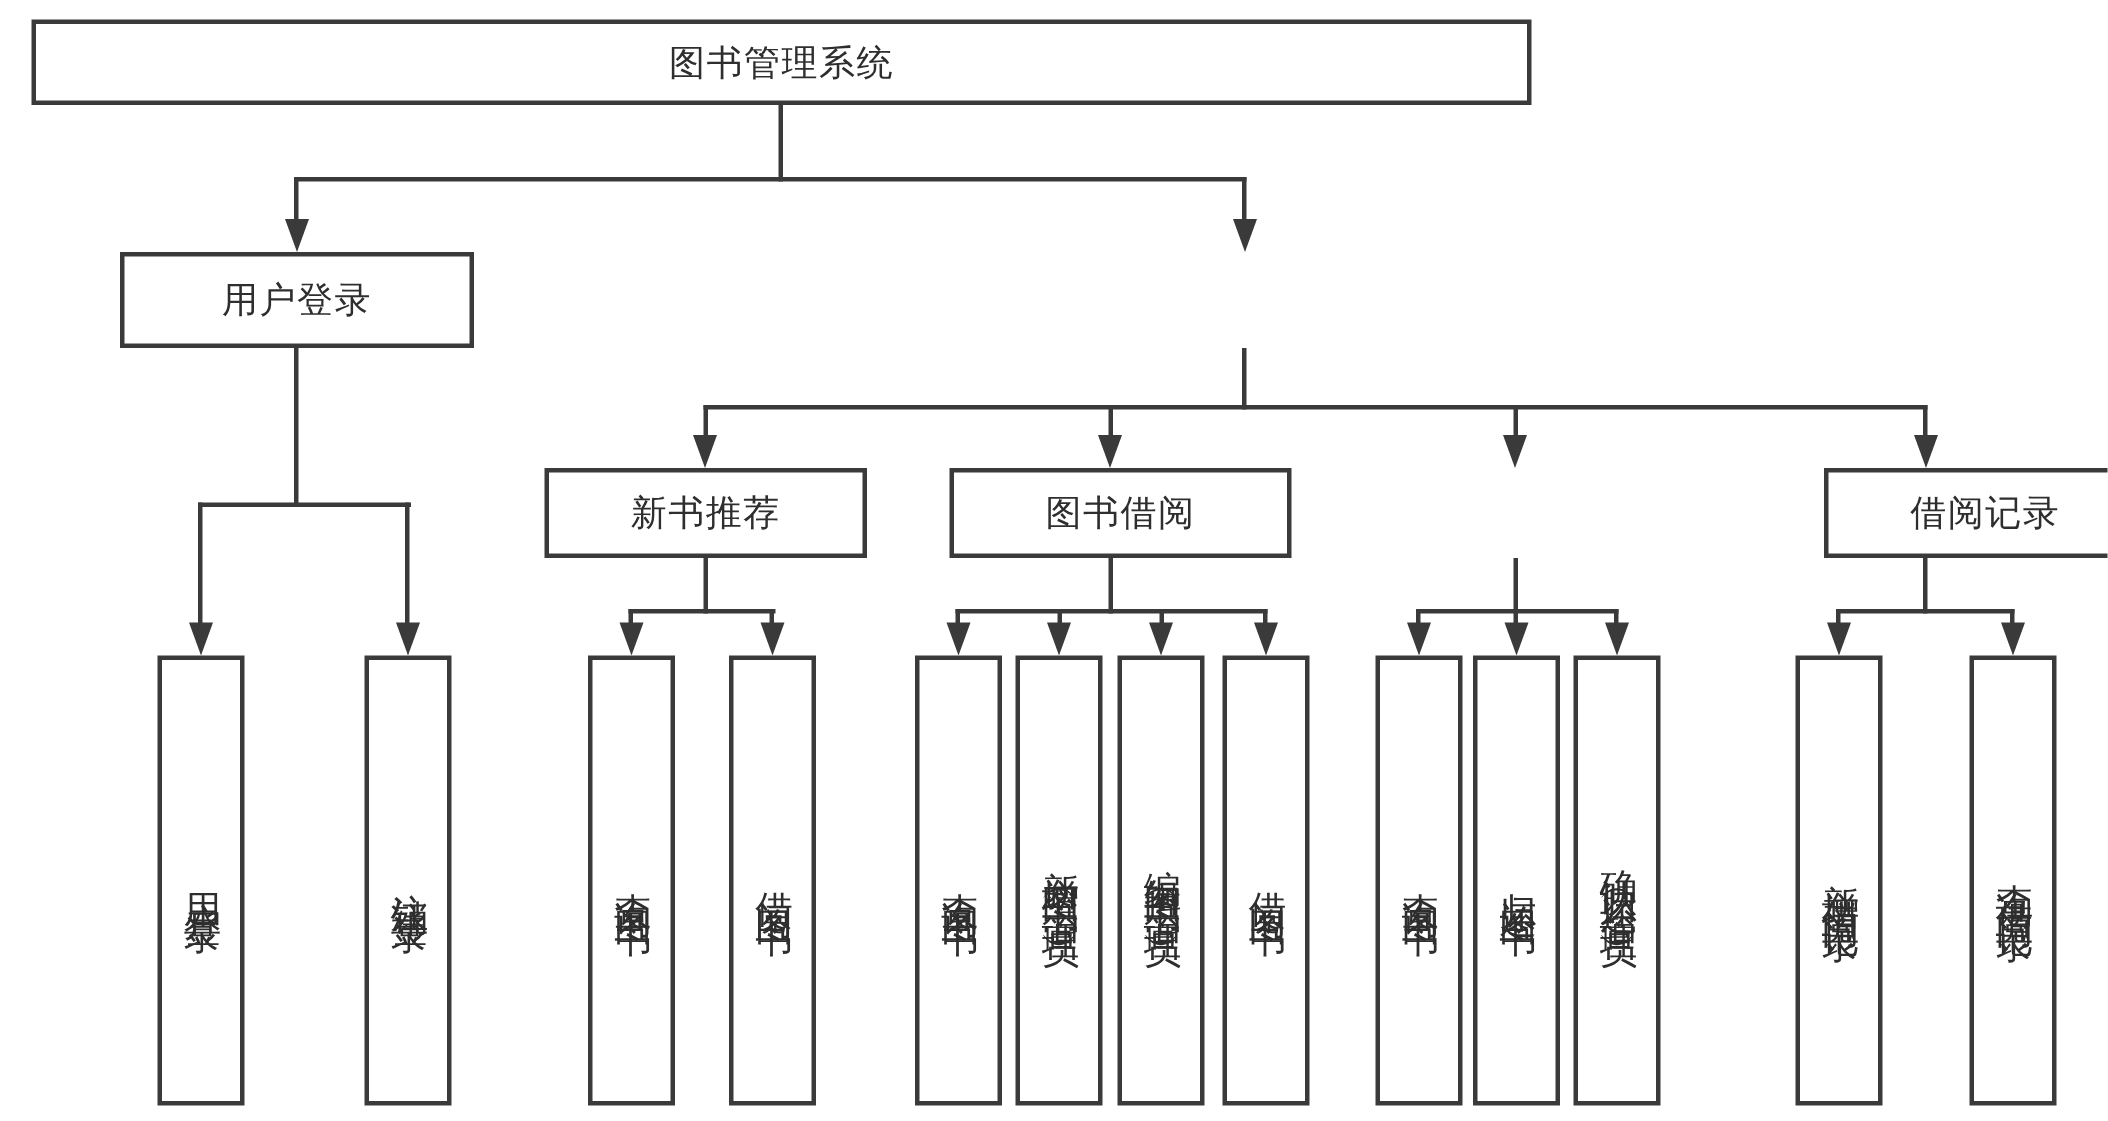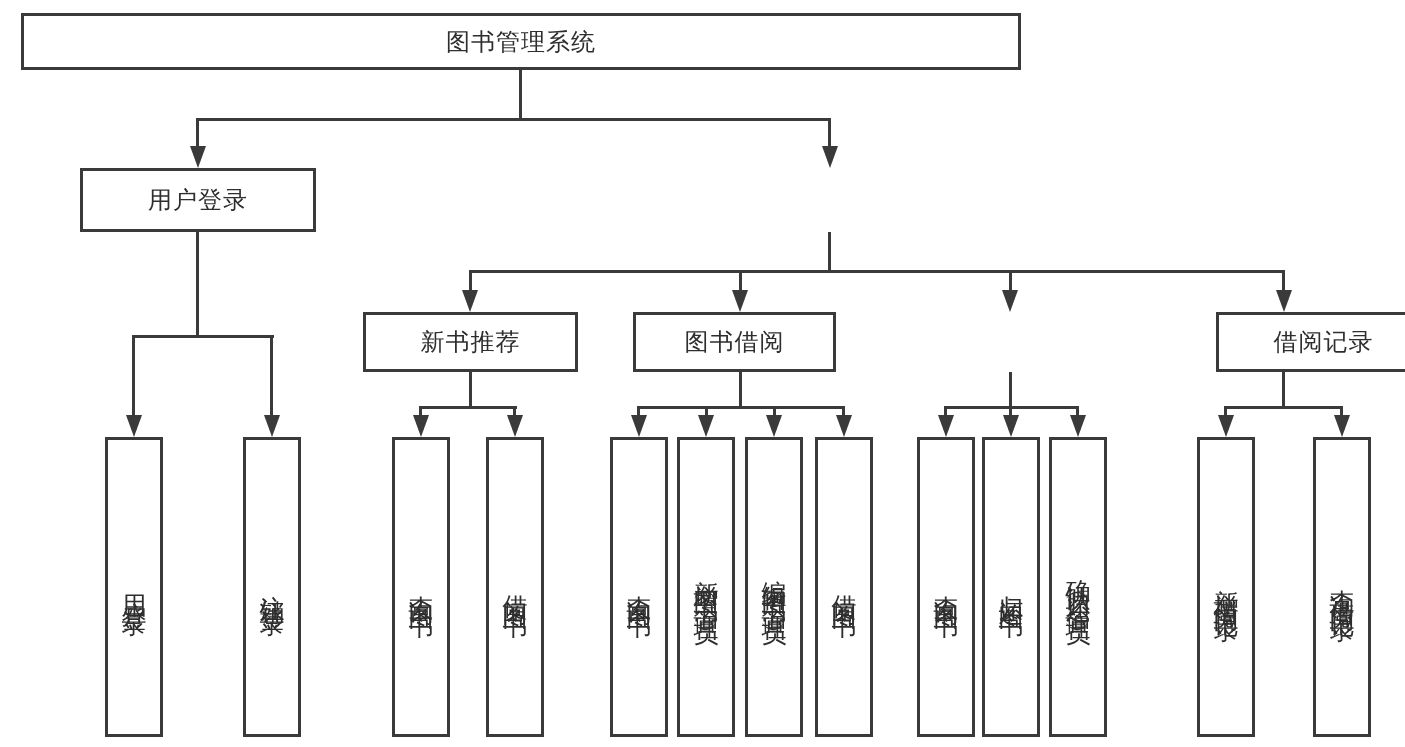--- a/index.html
+++ b/index.html
@@ -90,21 +90,21 @@
   <div class="vline" style="left:739px;top:270px;height:22px;"></div>
   <div class="arrowhead" style="left:732px;top:290px;"></div>
   <div class="vline" style="left:1009px;top:270px;height:22px;"></div>
   <div class="arrowhead" style="left:1002px;top:290px;"></div>
   <div class="vline" style="left:1282px;top:270px;height:22px;"></div>
   <div class="arrowhead" style="left:1276px;top:290px;"></div>
 
   <div class="node" style="left:363px;top:312px;width:215px;height:60px;justify-content:center;">
     <span>新书推荐</span>
   </div>
-  <div class="node" style="left:633px;top:312px;width:203px;height:60px;">
+  <div class="node" style="left:633px;top:312px;width:228px;height:60px;">
     <span>图书借阅</span>
   </div>
   <div class="node" style="left:1176px;top:312px;width:215px;height:60px;margin-left:40px;">
     <span>借阅记录</span>
   </div>
 
   <div class="vline" style="left:469px;top:372px;height:37px;"></div>
   <div class="hline" style="left:419px;top:406px;width:98px;"></div>
   <div class="vline" style="left:419px;top:406px;height:12px;"></div>
   <div class="arrowhead" style="left:413px;top:415px;"></div>

